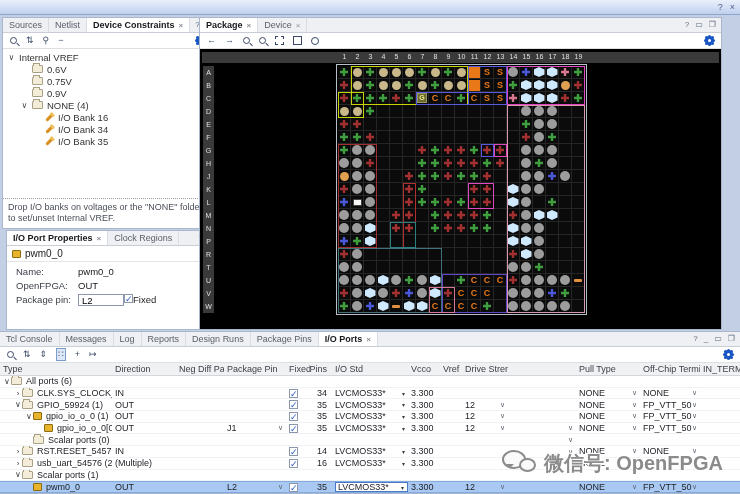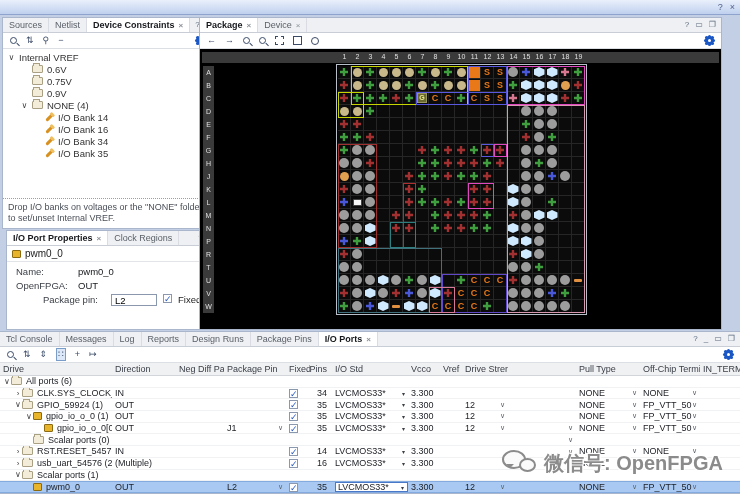--- a/index.html
+++ b/index.html
@@ -170,25 +170,20 @@
         <span>0.9V</span>
       </div>
       <div class="trow" style="padding-left: 18px;">
         <span class="caret">∨</span>
         <span class="fold"></span>
         <span>NONE (4)</span>
       </div>
       <div class="trow" style="padding-left: 31px;">
         <span class="caret"></span>
         <span class="wrench"></span>
-        <span>I/O Bank 14</span>
-      </div>
-      <div class="trow" style="padding-left: 31px;">
-        <span class="caret"></span>
-        <span class="wrench"></span>
         <span>I/O Bank 16</span>
       </div>
       <div class="trow" style="padding-left: 31px;">
         <span class="caret"></span>
         <span class="wrench"></span>
         <span>I/O Bank 34</span>
       </div>
       <div class="trow" style="padding-left: 31px;">
         <span class="caret"></span>
         <span class="wrench"></span>
@@ -223,21 +218,21 @@
   </div>
   <div class="prop-body">
     <div class="prow">
         <span class="plabel">Name:</span>
         <span class="pval">pwm0_0</span>
       </div>
     <div class="prow">
         <span class="plabel">OpenFPGA:</span>
         <span class="pval">OUT</span>
       </div>
-    <div class="prow" style="gap:6px;margin-left:27px;">
+    <div class="prow" style="">
       <span class="plabel">Package pin:</span>
       <input class="pininput" value="L2" style="">
       <span class="cb">✓</span>
       <span>Fixed</span>
     </div>
     <div class="vsb">
       <span class="ar" style="top:0;">▲</span>
       <span class="thumb"></span>
       <span class="ar" style="bottom:0;">▼</span>
     </div>
@@ -1198,21 +1193,21 @@
     <span class="ico">⇅</span>
     <span class="ico">⇕</span>
     <span class="pressed">
         <span class="ico">∷</span>
       </span>
     <span class="ico">+</span>
     <span class="ico">↦</span>
     <span class="gear mlauto"></span>
   </div>
   <div class="tbl-head" id="tbl-head">
-      <span class="hc c0">Drive</span>
+      <span class="hc c0">Type</span>
       <span class="hc c1">Direction</span>
       <span class="hc c2">Neg Diff Pair</span>
       <span class="hc c3">Package Pin</span>
       <span class="hc c4">Fixed</span>
       <span class="hc c5">Pins</span>
       <span class="hc c6">I/O Std</span>
       <span class="hc c7">Vcco</span>
       <span class="hc c8">Vref</span>
       <span class="hc c9">Drive Strength</span>
       <span class="hc c10">Slew Type</span>

